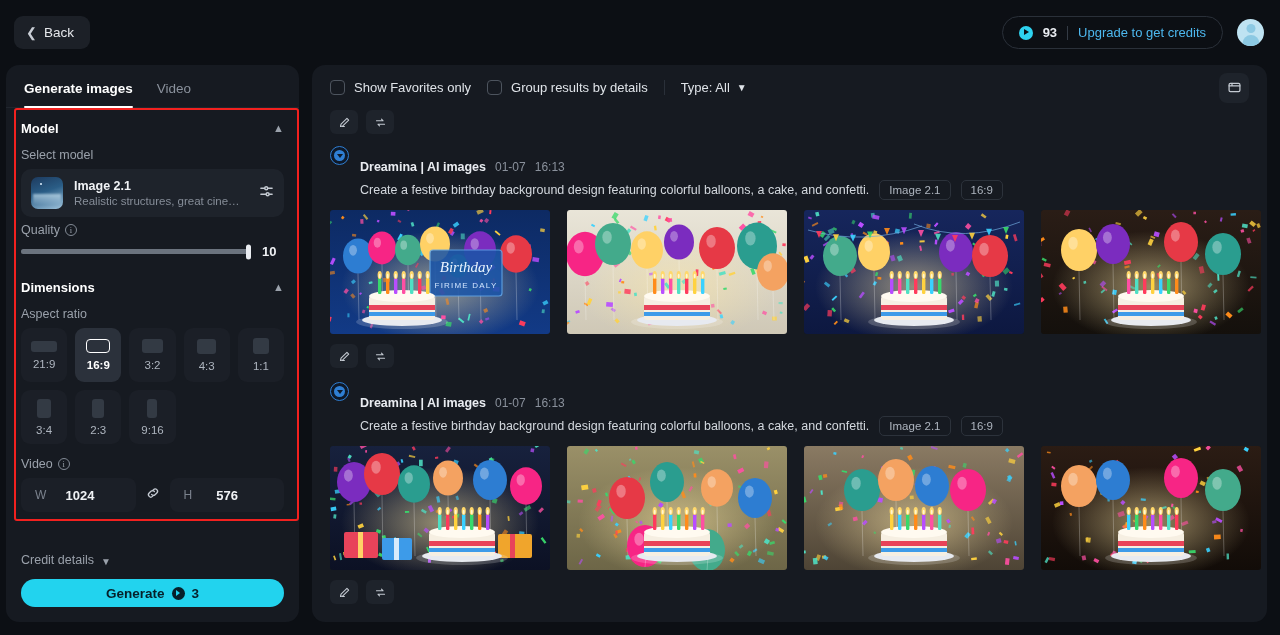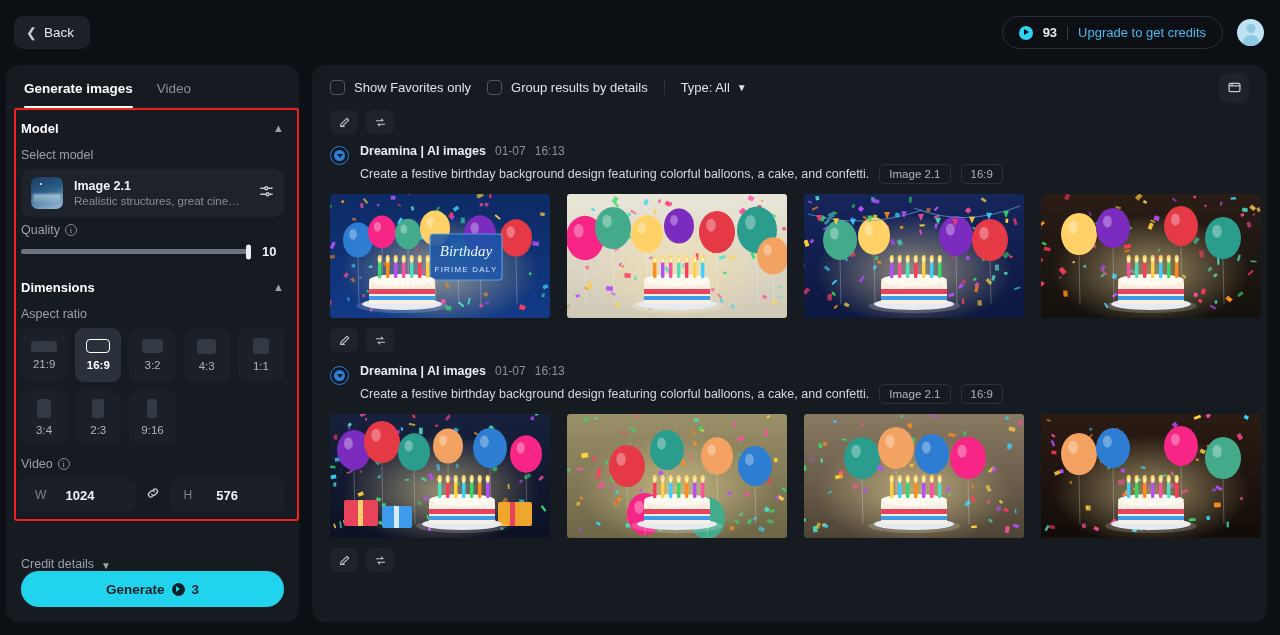--- a/index.html
+++ b/index.html
@@ -163,24 +163,24 @@
     flex: 1; height: 34px; border-radius: 8px; background: #1b1f27;
     display: flex; align-items: center; padding: 0 14px; cursor: text;
   }
   .size-key { font-size: 12px; color: #7b828d; }
   .size-val { flex: 1; text-align: center; font-size: 13px; font-weight: bold; color: #f0f2f5; padding-right:8px;}
   .link-icon { color: #9aa1ab; flex: 0 0 auto; cursor: pointer; }
 
   .sidebar-foot { padding: 14px 15px 15px 15px; flex: 0 0 auto; }
   .credit-details {
     display: flex; align-items: flex-end; gap: 7px;
-    font-size: 12.5px; color: #9aa1ab; cursor: pointer; 
+    font-size: 12.5px; color: #9aa1ab; cursor: pointer; margin-bottom: 12px;
   }
   .generate-btn {
-    height: 36px; border-radius: 18px; background: #22d3ee;
+    height: 28px; border-radius: 18px; background: #22d3ee;
     display: flex; align-items: center; justify-content: center; gap: 7px;
     font-size: 13.5px; font-weight: bold; color: #06202a; cursor: pointer;
   }
   .gen-coin {
     width: 13px; height: 13px; border-radius: 50%; background: #06202a; position: relative;
   }
   .gen-coin::after {
     content:""; position:absolute; left:4.5px; top:3.2px;
     border-left: 4.5px solid #22d3ee;
     border-top: 3.2px solid transparent; border-bottom: 3.2px solid transparent;
@@ -221,21 +221,21 @@
   .brand-badge .inner {
     width: 11px; height: 11px; border-radius: 50%; background: #2f7fd4; position: relative;
   }
   .brand-badge .inner::after {
     content:""; position:absolute; left:50%; top:50%; transform:translate(-50%,-50%);
     border-top: 4px solid #0e1929;
     border-left: 3px solid transparent; border-right: 3px solid transparent;
   }
   .group-text { flex: 1; min-width: 0; }
   .group-line1 { display: flex; align-items: baseline; gap: 9px; }
-  .group-source { font-size: 12.5px; font-weight: bold; color: #e9ecf1; }
+  .group-source { font-size: 12.5px; font-weight: bold; color: #e9ecf1; margin-top: 16px; }
   .group-date { font-size: 12px; color: #8a919c; }
   .group-time { font-size: 12px; color: #8a919c; }
   .group-line2 { display: flex; align-items: center; gap: 10px; margin-top: 6px; }
   .prompt-text { font-size: 12.5px; color: #d3d8de; }
   .chip {
     font-size: 11.5px; color: #aeb5bf; border: 1px solid #2c323b;
     border-radius: 5px; padding: 3px 9px; white-space: nowrap;
   }
 
   .thumbs { display: flex; gap: 17px; margin: 10px 0 0 0; }

